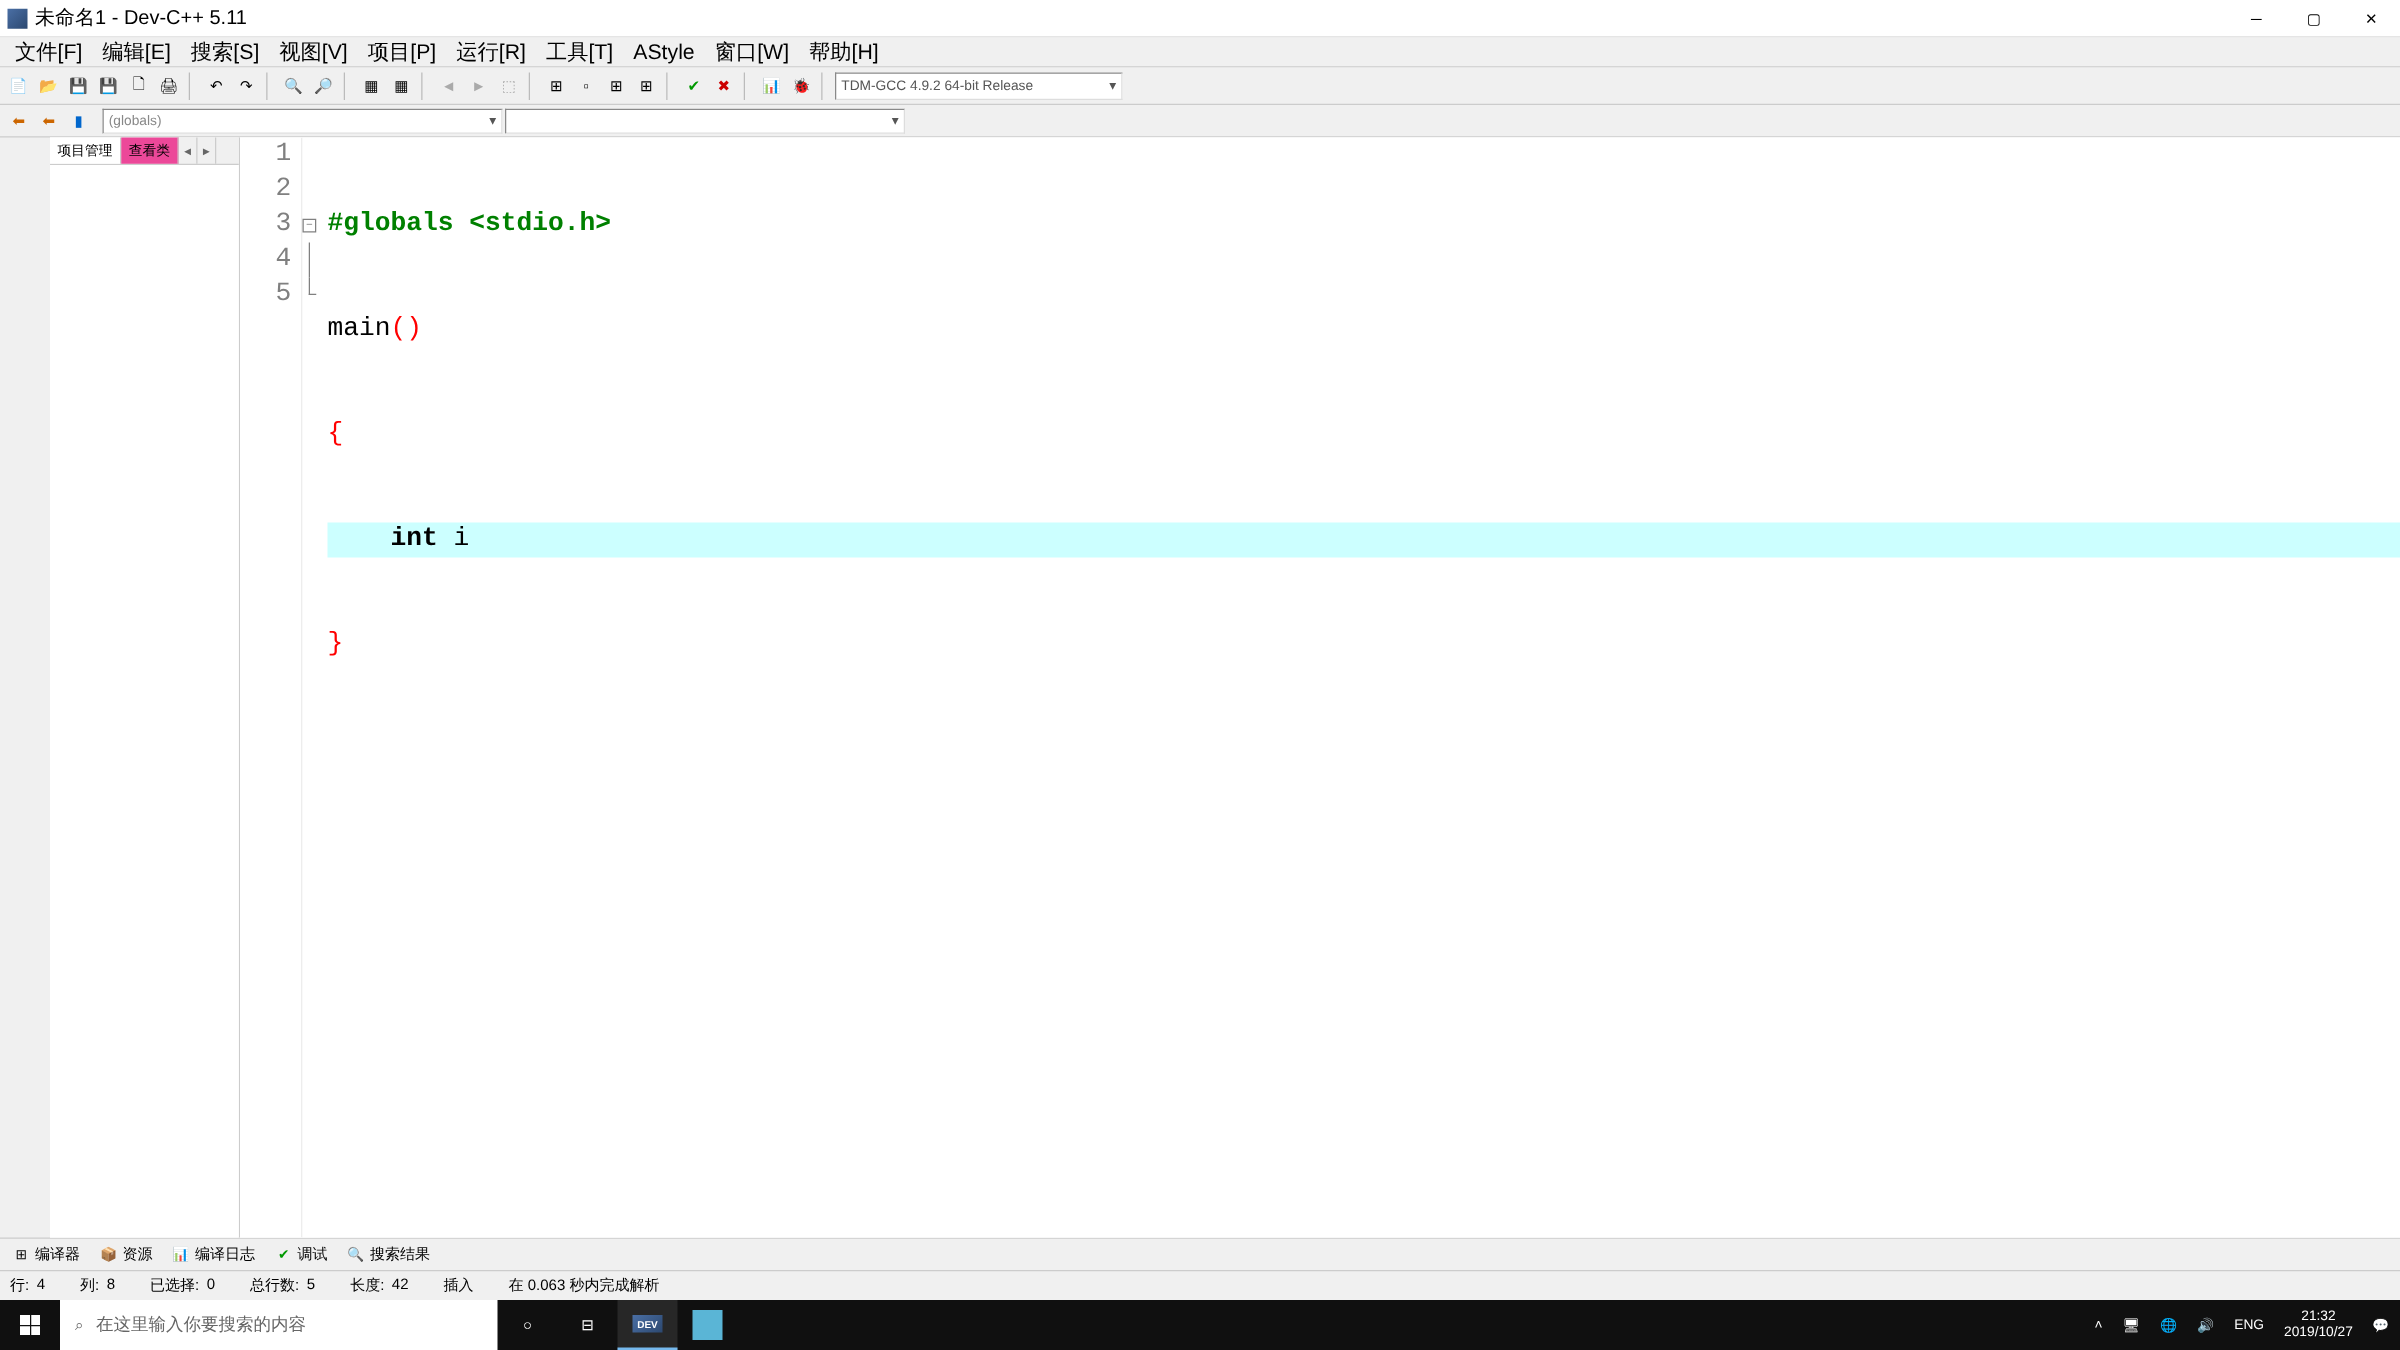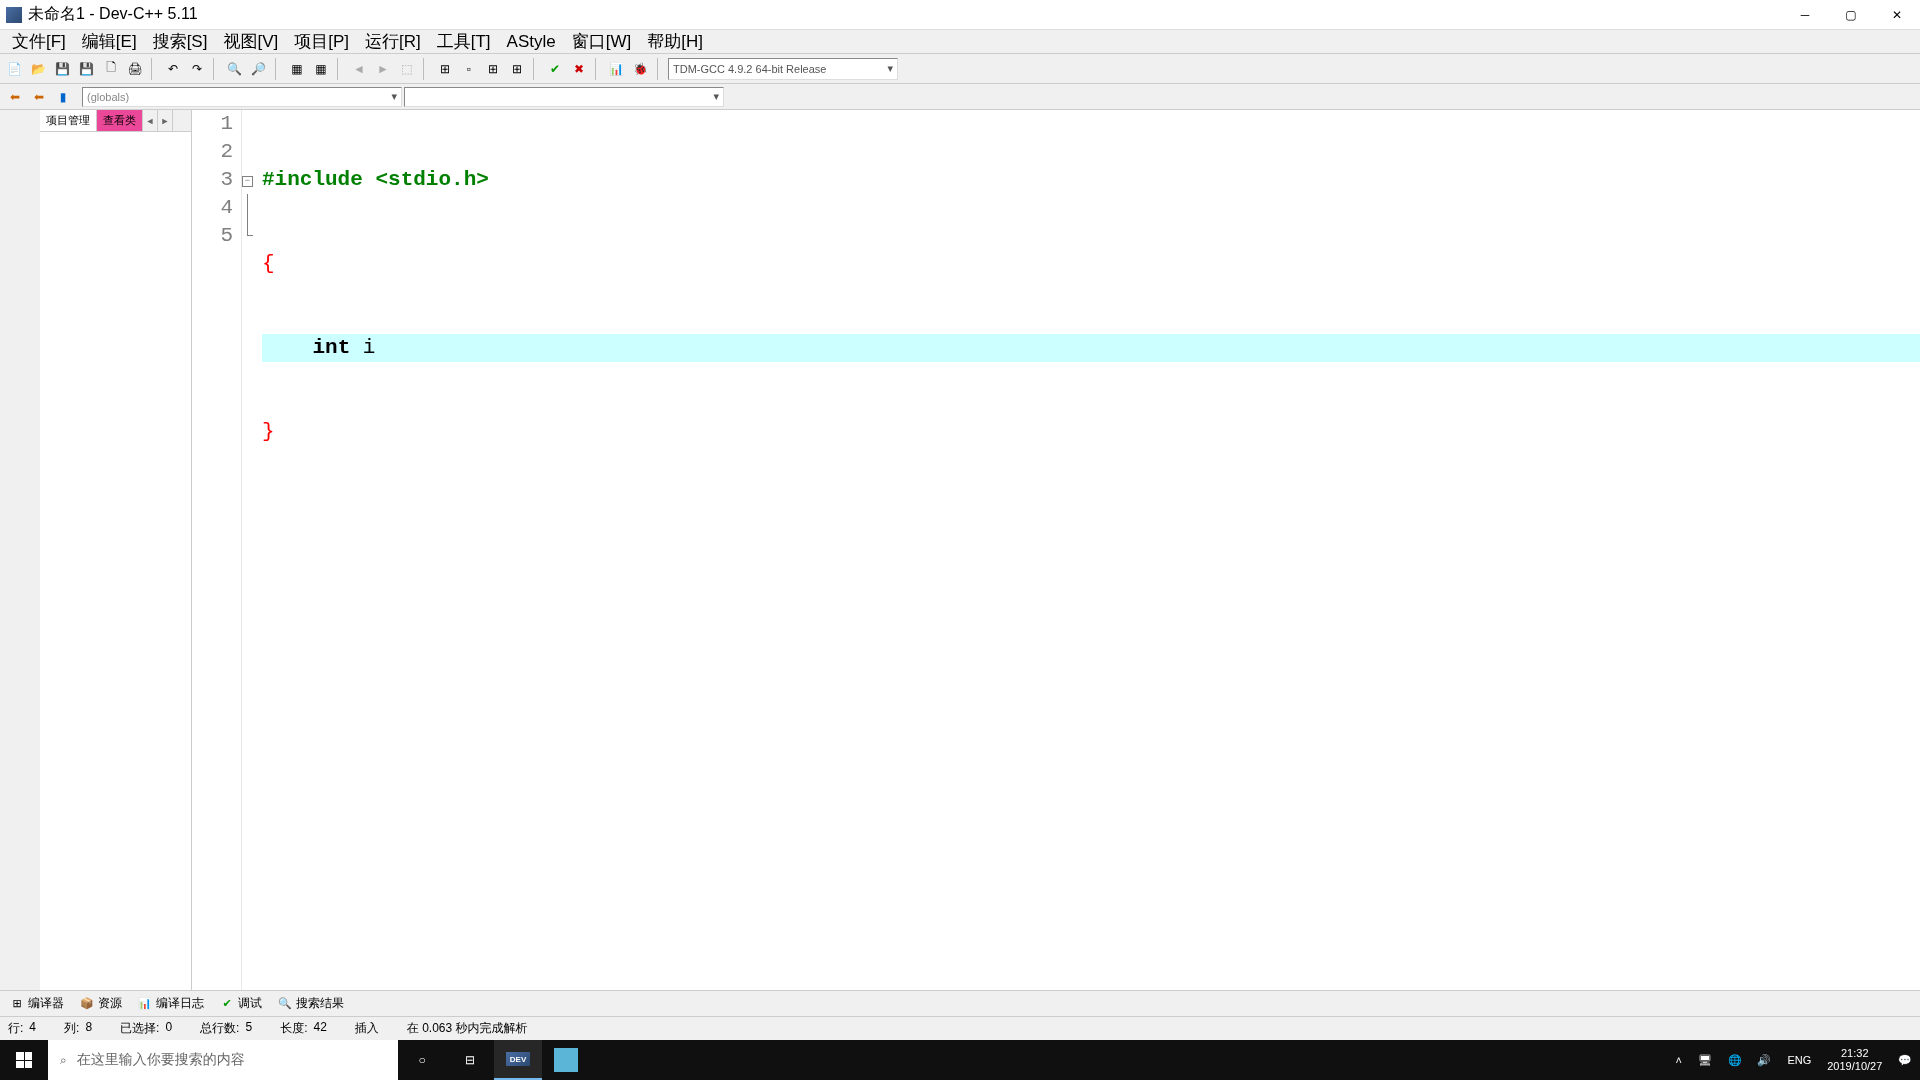--- a/index.html
+++ b/index.html
@@ -169,21 +169,22 @@
         <div>5</div>
       </div>
       <div class="fold-gutter">
         <div style="height:28px"></div>
         <div style="height:28px"></div>
         <div style="height:28px"><div class="fold-box">−</div></div>
         <div class="fold-line"></div>
         <div class="fold-end"></div>
       </div>
       <div class="code">
-        <div class="code-line"><span class="kw-green">#include</span><span class="kw-green"> &lt;stdio.h&gt;</span></div>
+        <div class="code-line"><span class="kw-green">#globals</span><span class="kw-green"> &lt;stdio.h&gt;</span></div>
+        <div class="code-line"><span class="kw-black">main</span><span class="paren">()</span></div>
         <div class="code-line"><span class="brace">{</span></div>
         <div class="code-line active"><span>    </span><span class="type">int</span><span> i</span></div>
         <div class="code-line"><span class="brace">}</span></div>
       </div>
     </div>
   </div>
 </div>
 
 <div class="bottom-tabs">
   <div class="btab">

